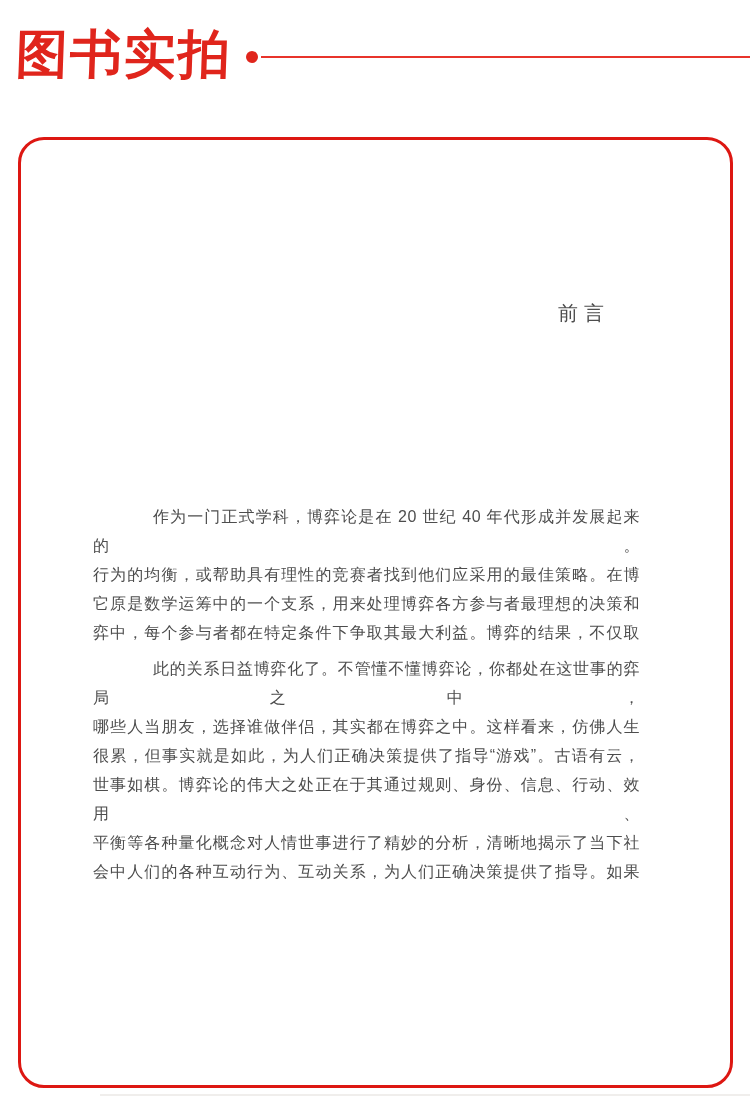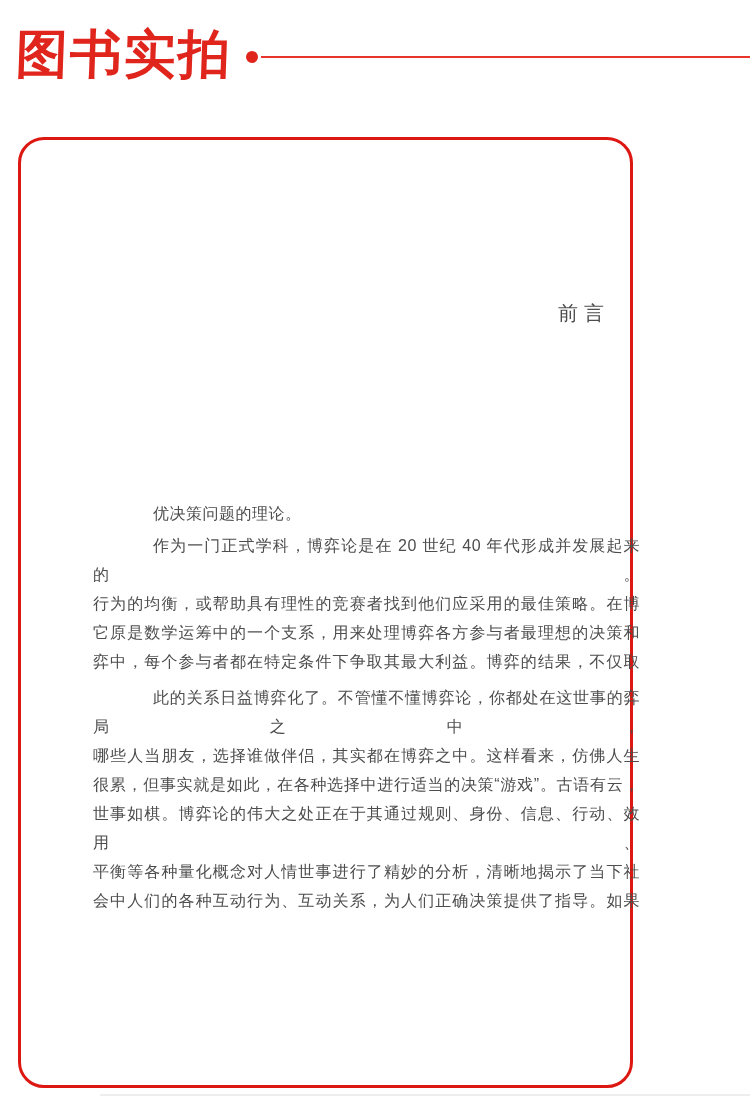--- a/index.html
+++ b/index.html
@@ -24,21 +24,21 @@
     position:absolute;left:246px;top:51px;width:12px;height:12px;
     border-radius:50%;background:var(--accent-red);
   }
   .hdr-line{
     position:absolute;left:261px;top:56px;width:489px;height:2px;
     background:#e8342b;
   }
 
   
   .frame{
-    position:absolute;left:18px;top:137px;width:615px;height:951px;
+    position:absolute;left:18px;top:137px;width:715px;height:951px;
     border:3px solid var(--border-red);border-radius:26px;background:#fff;
   }
   .preface-title{
     position:absolute;left:537px;top:160px;
     font-size:20px;color:var(--body-gray);letter-spacing:6px;
     white-space:nowrap;
   }
   .preface-text{
     position:absolute;left:72px;top:359px;width:547px;
     font-size:16px;line-height:29px;color:var(--body-gray);
@@ -65,32 +65,31 @@
 <div class="stage">
 
   <div class="hdr-title">图书实拍</div>
   <div class="hdr-dot"></div>
   <div class="hdr-line"></div>
 
   <div class="frame">
     <div class="preface-title">前言</div>
     <div class="preface-text">
         <div class="para">
-          <div class="bline lastline">优决策问题的理论。</div>
         </div>
         <div class="para">
           <div class="bline">作为一门正式学科，博弈论是在 20 世纪 40 年代形成并发展起来的。</div>
           <div class="bline">行为的均衡，或帮助具有理性的竞赛者找到他们应采用的最佳策略。在博</div>
           <div class="bline">它原是数学运筹中的一个支系，用来处理博弈各方参与者最理想的决策和</div>
           <div class="bline">弈中，每个参与者都在特定条件下争取其最大利益。博弈的结果，不仅取</div>
         </div>
         <div class="para">
           <div class="bline">此的关系日益博弈化了。不管懂不懂博弈论，你都处在这世事的弈局之中，</div>
           <div class="bline">哪些人当朋友，选择谁做伴侣，其实都在博弈之中。这样看来，仿佛人生</div>
-          <div class="bline">很累，但事实就是如此，在各种选择中进行适当的决策“游戏”。古语有云，</div>
+          <div class="bline">很累，但事实就是如此，为人们正确决策提供了指导“游戏”。古语有云，</div>
           <div class="bline">世事如棋。博弈论的伟大之处正在于其通过规则、身份、信息、行动、效用、</div>
           <div class="bline">平衡等各种量化概念对人情世事进行了精妙的分析，清晰地揭示了当下社</div>
           <div class="bline">会中人们的各种互动行为、互动关系，为人们正确决策提供了指导。如果</div>
         </div>
       </div>
   </div>
 
   <div class="bottom-faint-line"></div>
 </div>
 

